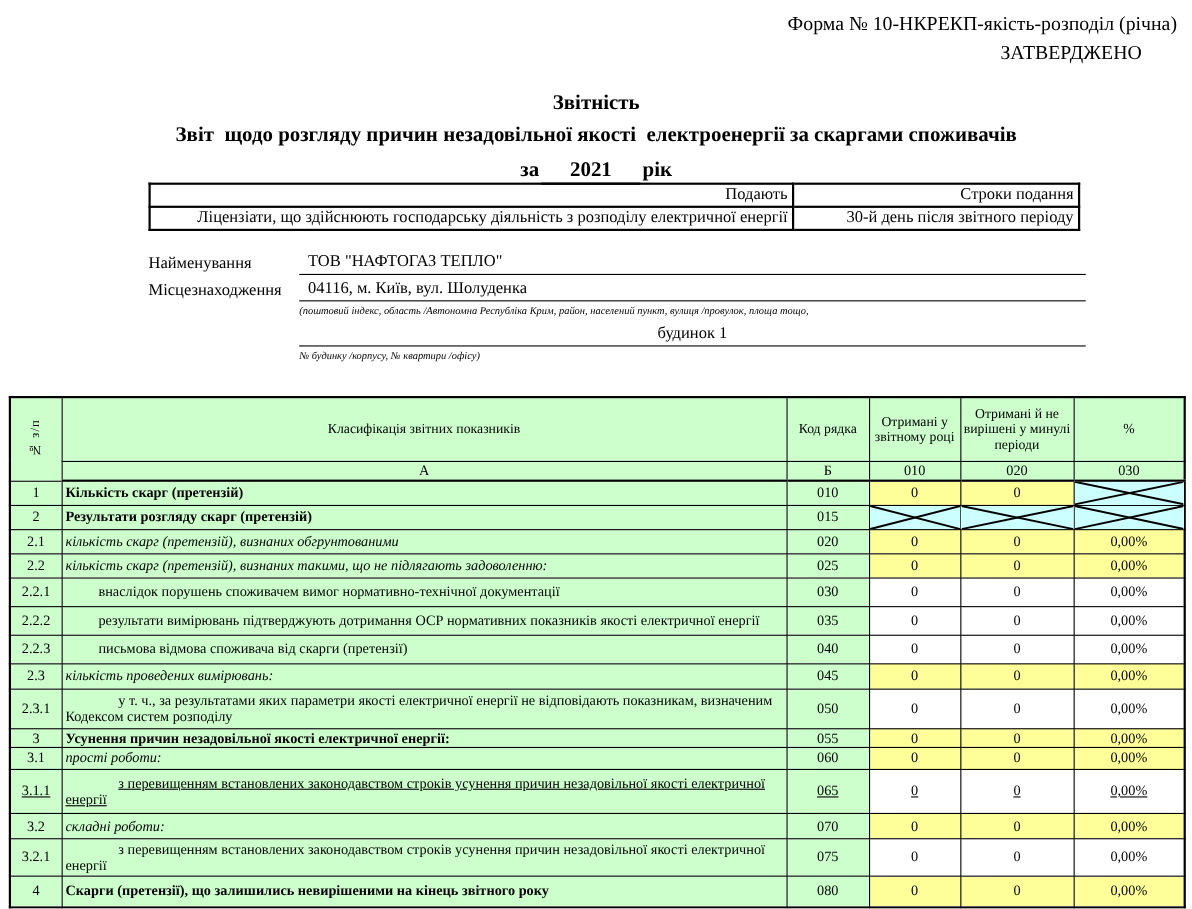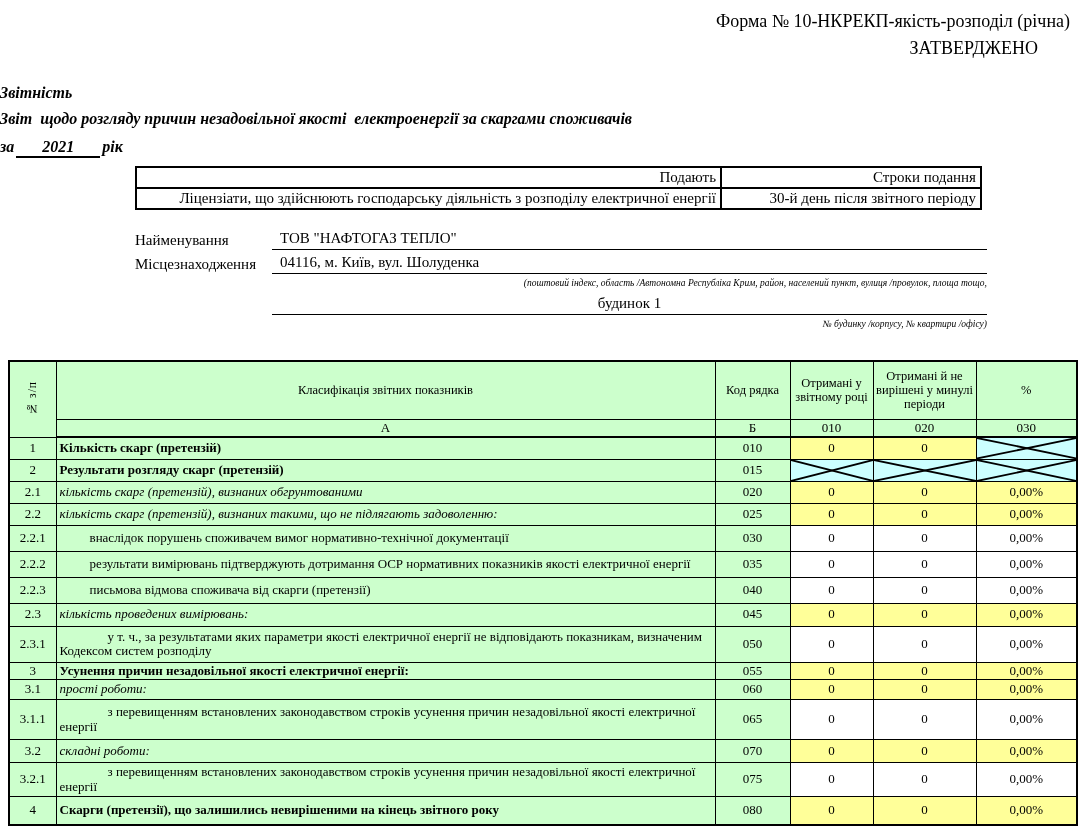--- a/index.html
+++ b/index.html
@@ -9,36 +9,36 @@
     font-family:"Liberation Serif","DejaVu Serif",serif;
     position:relative; overflow:hidden;
   }
 
   
   .form-meta { position:absolute; top:8px; right:14px; font-size:18px; line-height:1.5; text-align:right; }
   .form-meta .l2 { margin-right:32px; }
   .form-meta .l3 { margin-right:4px; }
 
   
-  .title { position:absolute; top:84px; left:0; width:100%; text-align:left; font-weight:bold; font-size:16px; line-height:1.1;font-style:italic; }
+  .title { position:absolute; top:84px; left:0; width:100%; text-align:center; font-weight:bold; font-size:19px; line-height:1.1; }
   .title .t2 { margin-top:8px; white-space:pre-wrap; }
   .title .t3 { margin-top:11px; }
   .year-underline { display:inline-block; border-bottom:2px solid #000; padding:0 26px; margin:0 2px; }
 
   
   .submit-table { position:absolute; top:166px; left:135px; border-collapse:collapse; table-layout:fixed; font-size:15px; text-align:right; }
   .submit-table td { border:2px solid #000; height:21px; padding:0 4px; }
 
   
   .respondent { position:absolute; top:226px; left:135px; width:852px; font-size:15px; line-height:1.25; }
   .resp-title { font-weight:bold; }
   .resp-row { display:flex; margin-top:3px; align-items:flex-end; }
   .resp-label { width:137px; flex:none; }
   .resp-value { flex:1; border-bottom:1.5px solid #000; padding:0 2px 1px 8px; }
-  .resp-note { margin-left:137px; text-align:right; font-style:italic; font-size:9.5px; margin-top:4px; }
+  .resp-note { margin-left:137px; text-align:left; font-style:italic; font-size:9.5px; margin-top:4px; }
   .resp-underlined { margin-left:137px; text-align:center; border-bottom:1.5px solid #000; margin-top:5px; padding-bottom:1px; }
 
   
   .report { position:absolute; top:360px; left:8px; width:1068px; border-collapse:collapse; table-layout:fixed; font-size:13px; line-height:1.12; border:2px solid #000; }
   .report th, .report td { border:1px solid #000; overflow:hidden; background:#ccffcc; }
   .report th { font-weight:normal; font-size:12.5px; padding:1px 2px; text-align:center; vertical-align:middle; }
   .report tr.subhdr th { border-bottom:2px solid #000; font-size:13px; }
   .report td { padding:1px 3px; vertical-align:middle; }
   .th-num .vert { writing-mode:vertical-rl; transform:rotate(180deg); display:inline-block; font-size:11.5px; letter-spacing:1px; }
   .cell-num, .cell-code, .cell-val { text-align:center; }
@@ -226,21 +226,21 @@
         <td class="cell-val bg-yellow">0,00%</td>
       </tr>
       <tr style="height: 20px;">
         <td class="cell-num">3.1</td>
         <td class="cell-label lbl-italic">прості роботи:</td>
         <td class="cell-code">060</td>
         <td class="cell-val bg-yellow">0</td>
         <td class="cell-val bg-yellow">0</td>
         <td class="cell-val bg-yellow">0,00%</td>
       </tr>
-      <tr style="height: 40px;">
+      <tr style="height: 40px; text-decoration: underline;">
         <td class="cell-num">3.1.1</td>
         <td class="cell-label lbl-indent2">з перевищенням встановлених законодавством строків усунення причин незадовільної якості електричної енергії</td>
         <td class="cell-code">065</td>
         <td class="cell-val bg-white">0</td>
         <td class="cell-val bg-white">0</td>
         <td class="cell-val bg-white">0,00%</td>
       </tr>
       <tr style="height: 23px;">
         <td class="cell-num">3.2</td>
         <td class="cell-label lbl-italic">складні роботи:</td>

